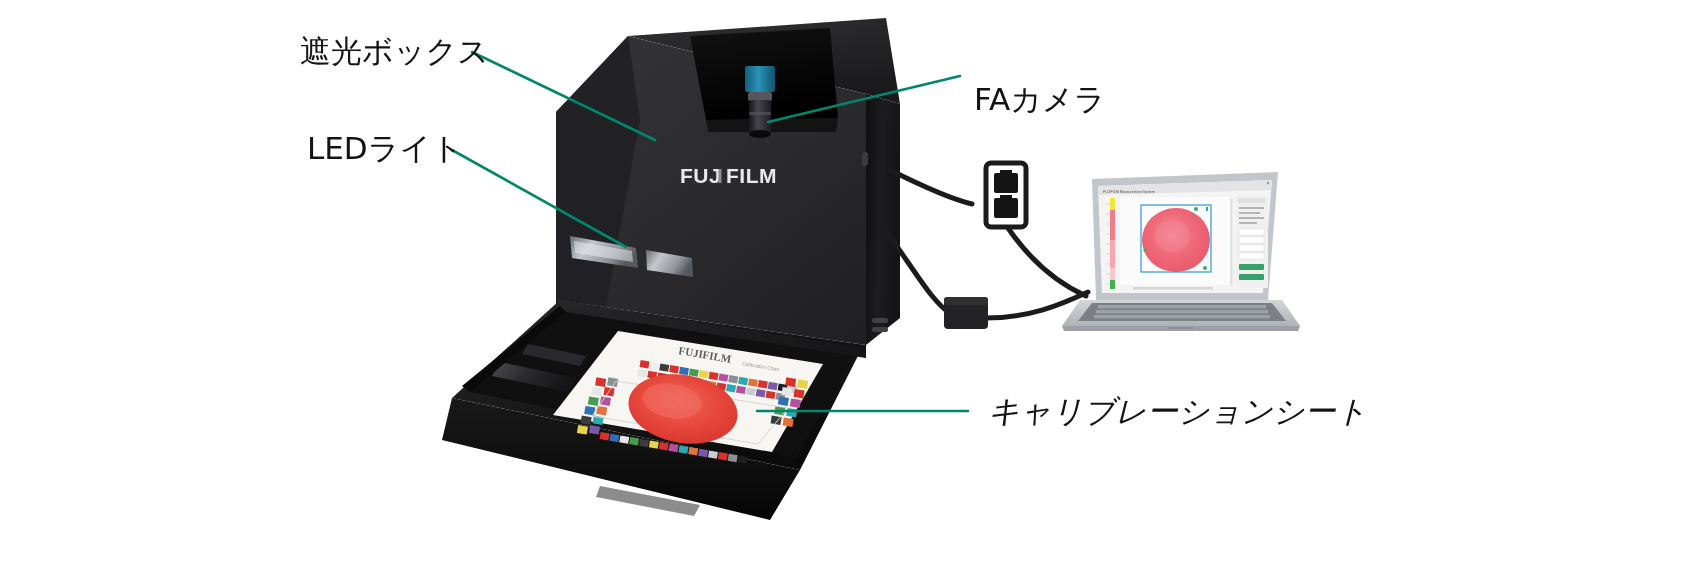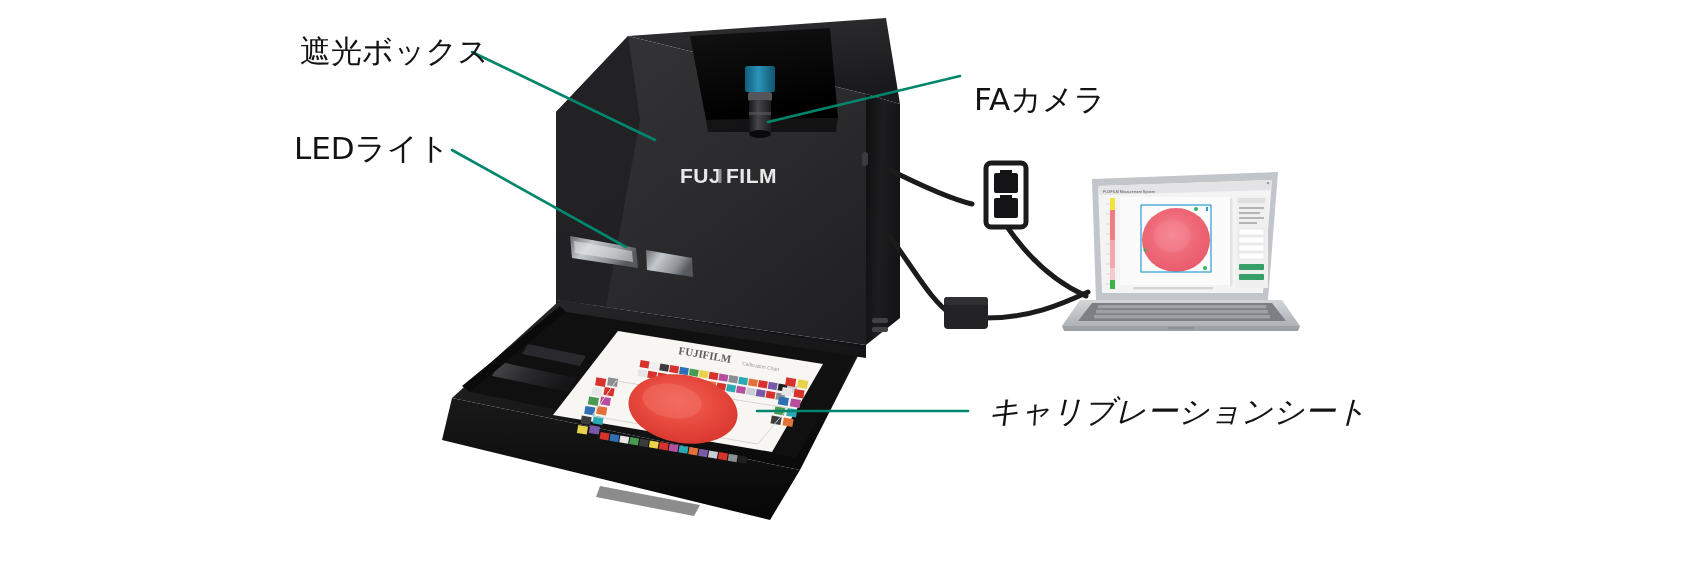--- a/index.html
+++ b/index.html
@@ -27,21 +27,21 @@
     position: absolute;
     color: #131313;
     font-size: 31px;
     line-height: 1;
     white-space: nowrap;
     font-family: "DejaVu Sans", "Liberation Sans", sans-serif;
     font-weight: 400;
     letter-spacing: 0px;
   }
   #lbl-shade  { left: 300px; top: 36px; }
-  #lbl-led    { left: 294px; top: 133px; text-align: right; }
+  #lbl-led    { left: 307px; top: 133px; text-align: right; }
   #lbl-camera { left: 974px; top: 60px; margin-top: 24px; }
   #lbl-sheet  { left: 988px; top: 396px; font-style: italic; }
   .svgroot { position:absolute; left:0; top:0; }
 </style>
 </head>
 <body>
 
 <div id="stage">
 
   <svg id="figure" class="svgroot" viewBox="0 0 1568 584" width="1568" height="584">

